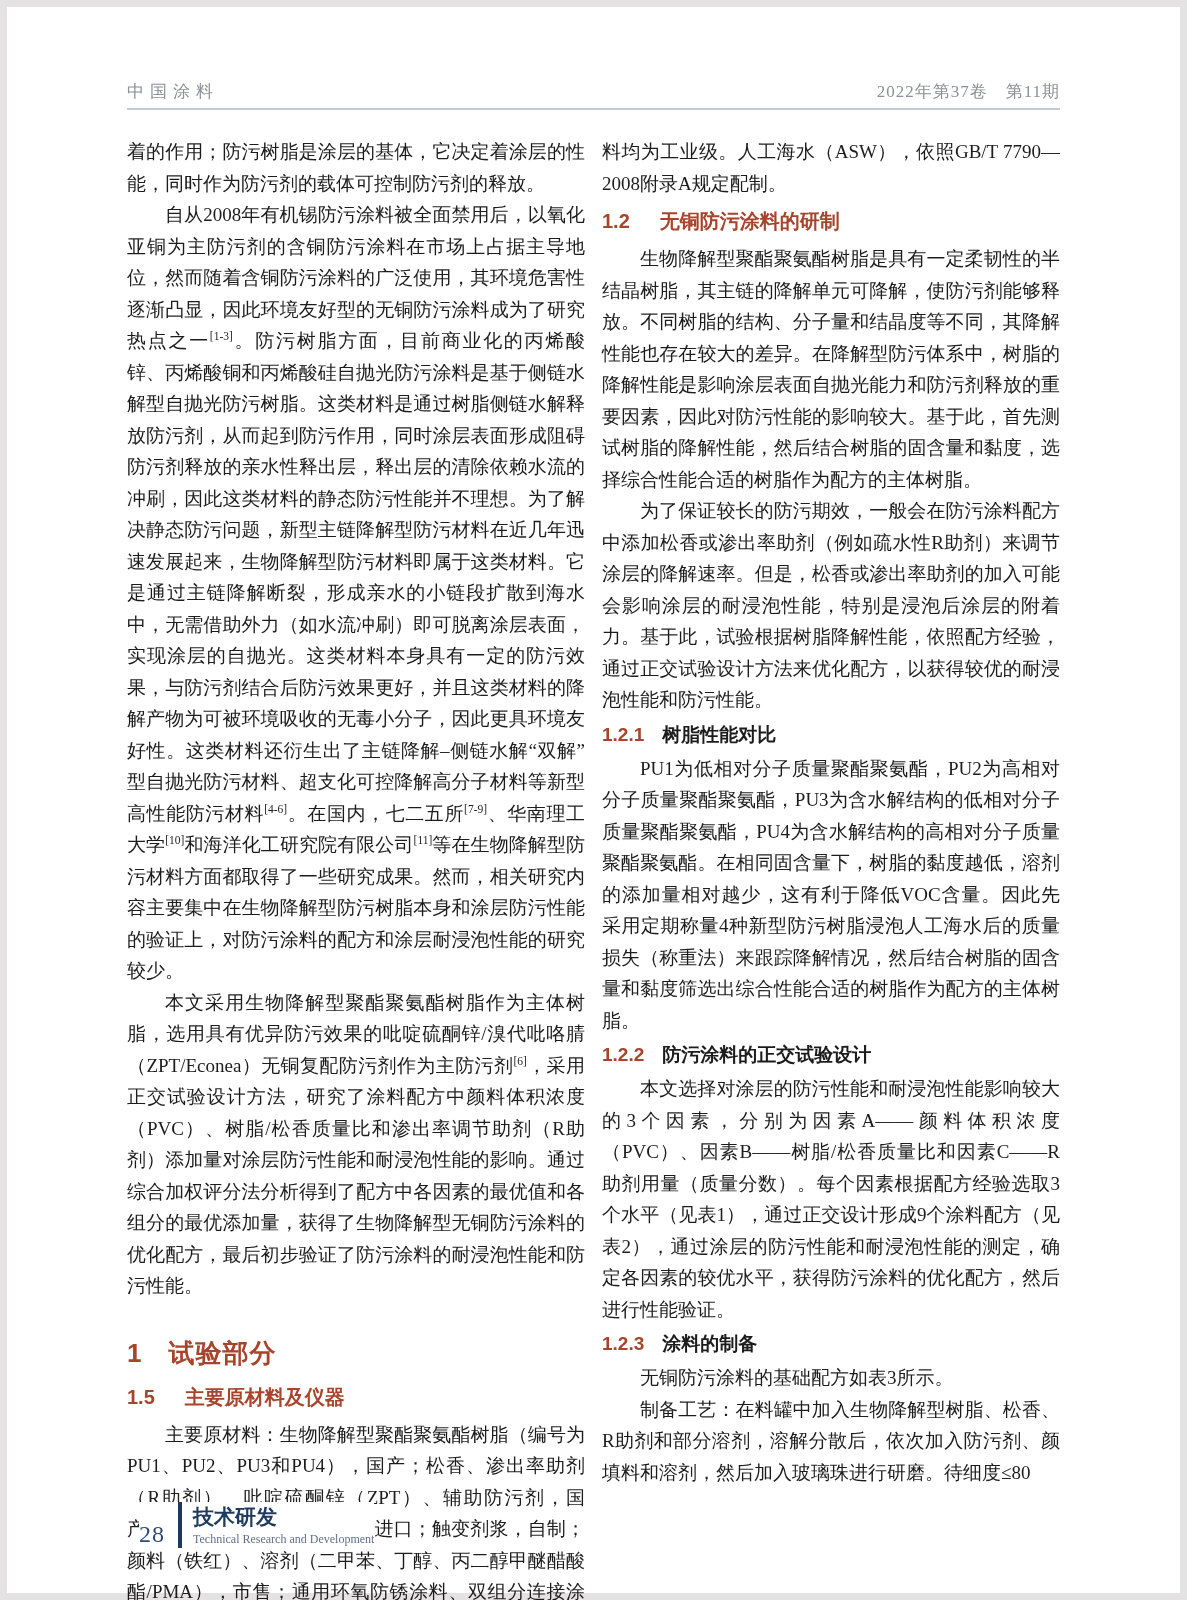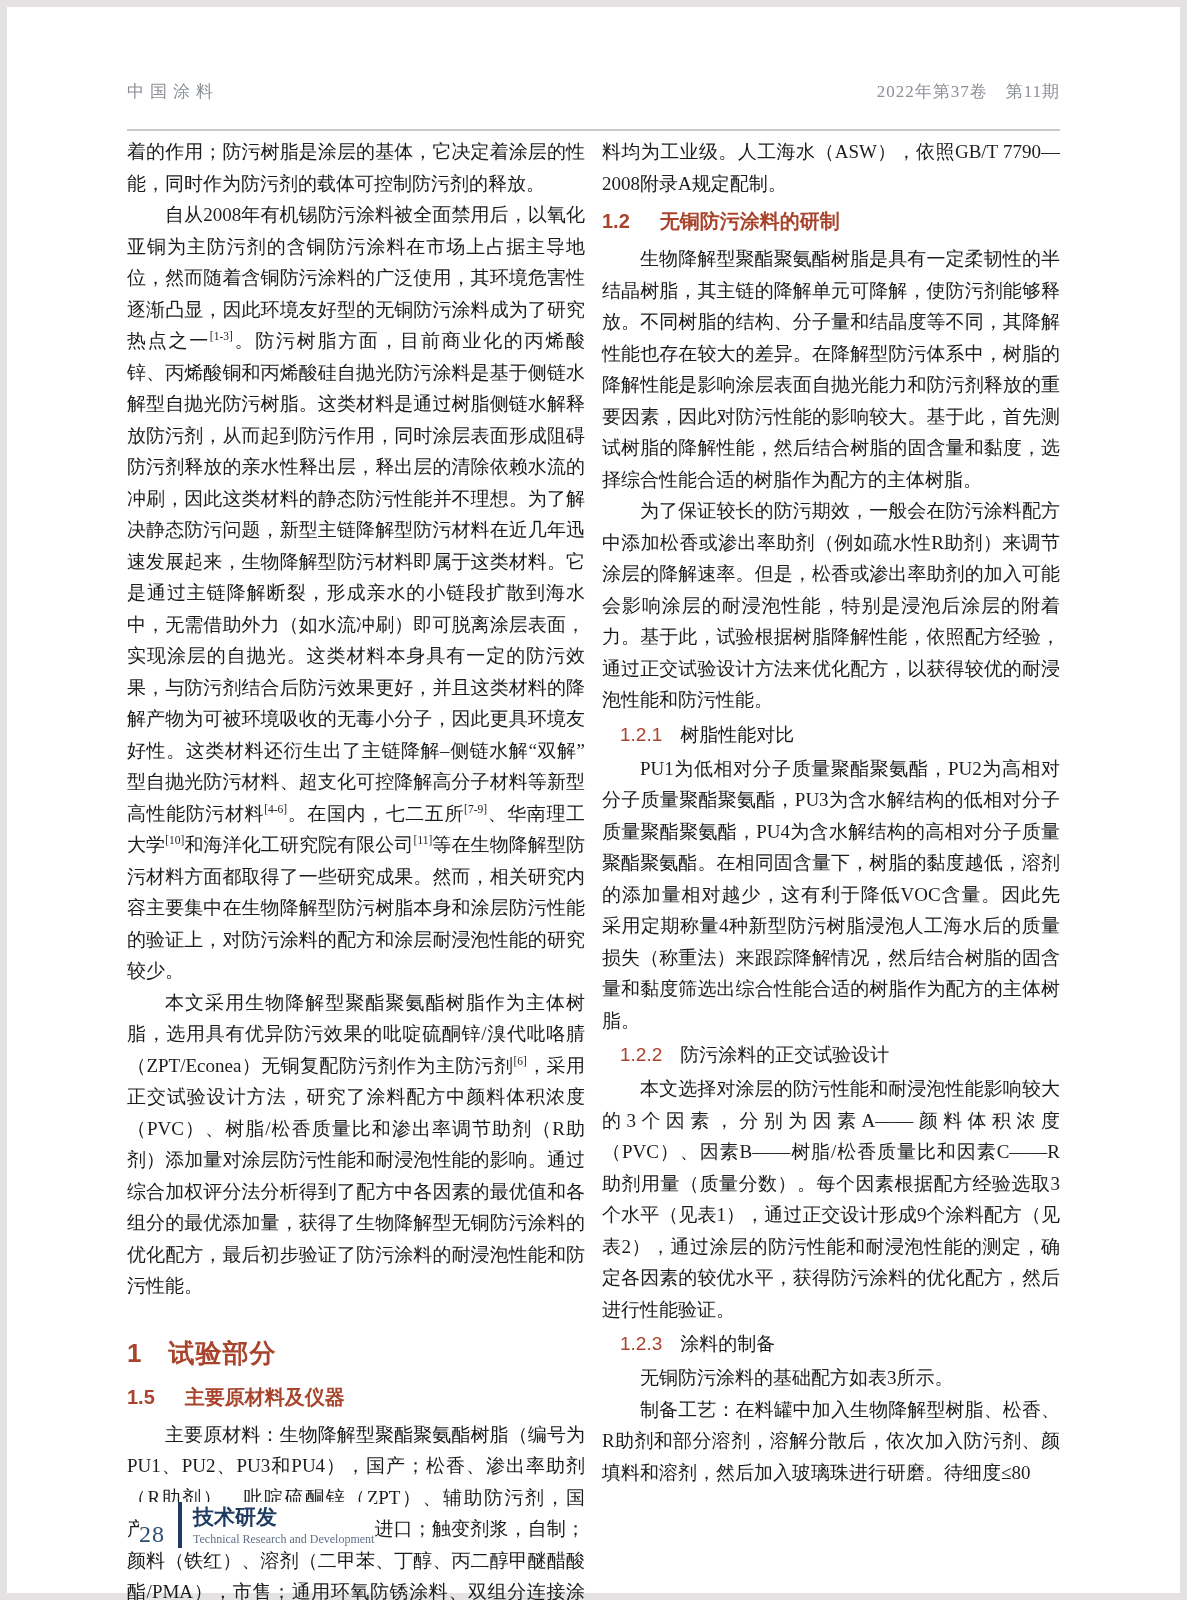--- a/index.html
+++ b/index.html
@@ -10,21 +10,21 @@
     background:#ffffff;
     box-shadow: inset 0 0 0 7px #e4e2e3;
     overflow:hidden;
     font-family:"Liberation Serif", serif;
     color:#1c1c1c;
   }
   
   .header{
     position:absolute; left:127px; width:933px; top:80px;
     display:flex; justify-content:space-between; align-items:flex-start;
-    padding-bottom:26px;
+    padding-bottom:5px;
     border-bottom:2px solid #c6c9cd;
     color:var(--header-gray,#8b9096);
     font-size:17px;
   }
   .header .journal{letter-spacing:6px;}
   .header .issue{letter-spacing:1px;}
   
   .columns{
     position:absolute; left:127px; top:136px; width:933px;
     display:flex; gap:17px;
@@ -49,22 +49,22 @@
   .h1sec .hnum{margin-right:26px;}
   .h2sec{
     font-family:"Liberation Sans", sans-serif;
     color:var(--accent-red,#a8432c);
     font-size:20px; font-weight:bold;
     margin:7px 0 7px 0;
     text-indent:0; line-height:30px;
   }
   .h2sec .hnum{margin-right:30px;}
   .h3sec{
-    font-size:19px; font-weight:normal;
-    margin:3px 0 3px 18px; text-indent:0; line-height:31px;
+    font-size:19px; font-weight:bold;
+    margin:3px 0 3px 0; text-indent:0; line-height:31px;
     color:#1c1c1c;
   }
   .h3sec .hnum{
     font-family:"Liberation Sans", sans-serif;
     color:var(--accent-red,#a8432c);
     margin-right:18px;
   }
   
   .footer{
     position:absolute; left:139px; bottom:52px;

